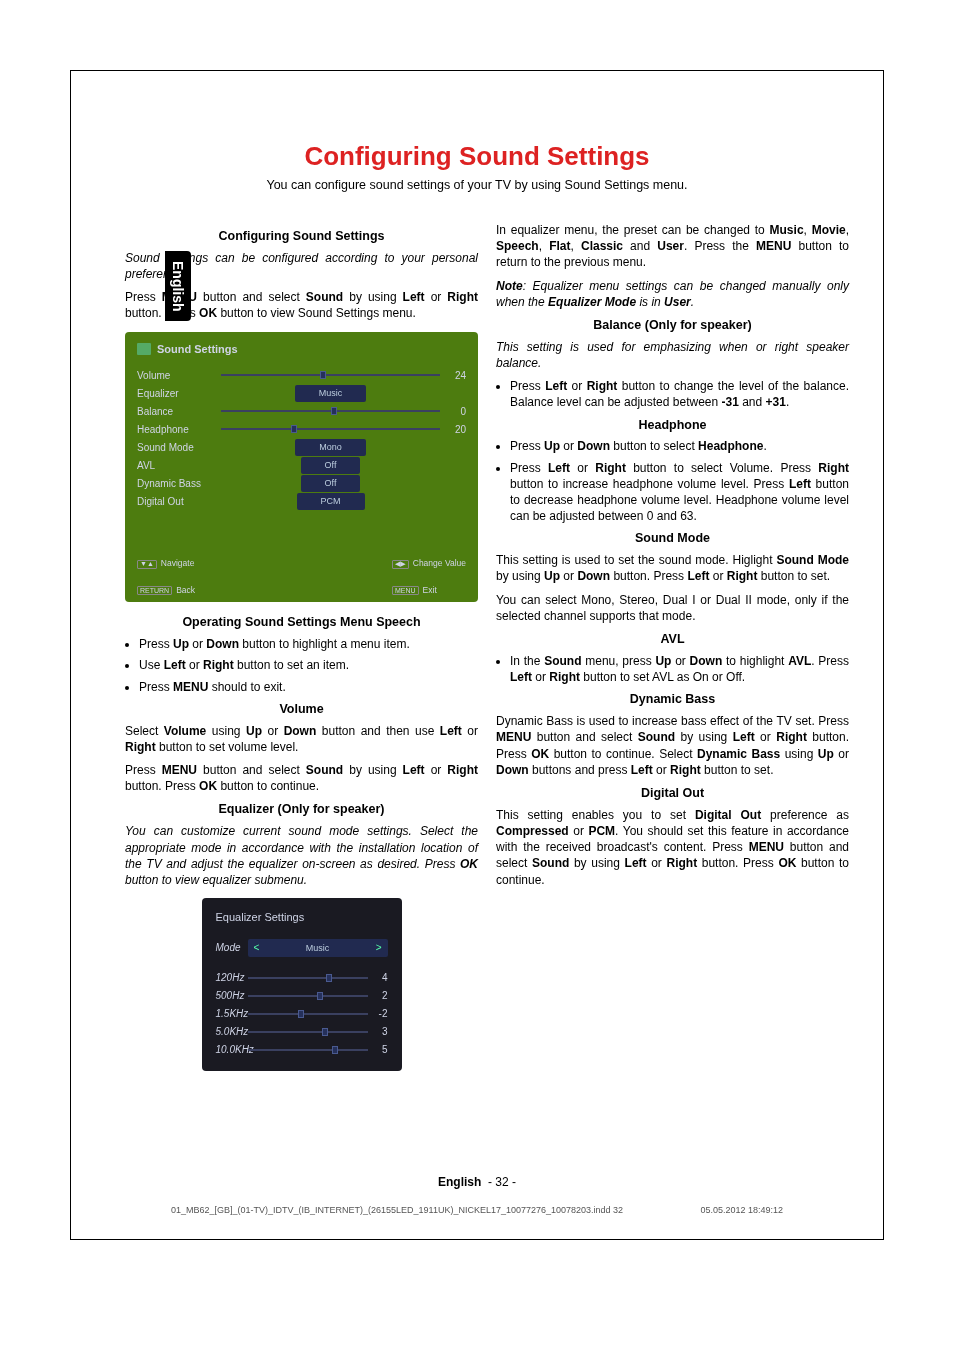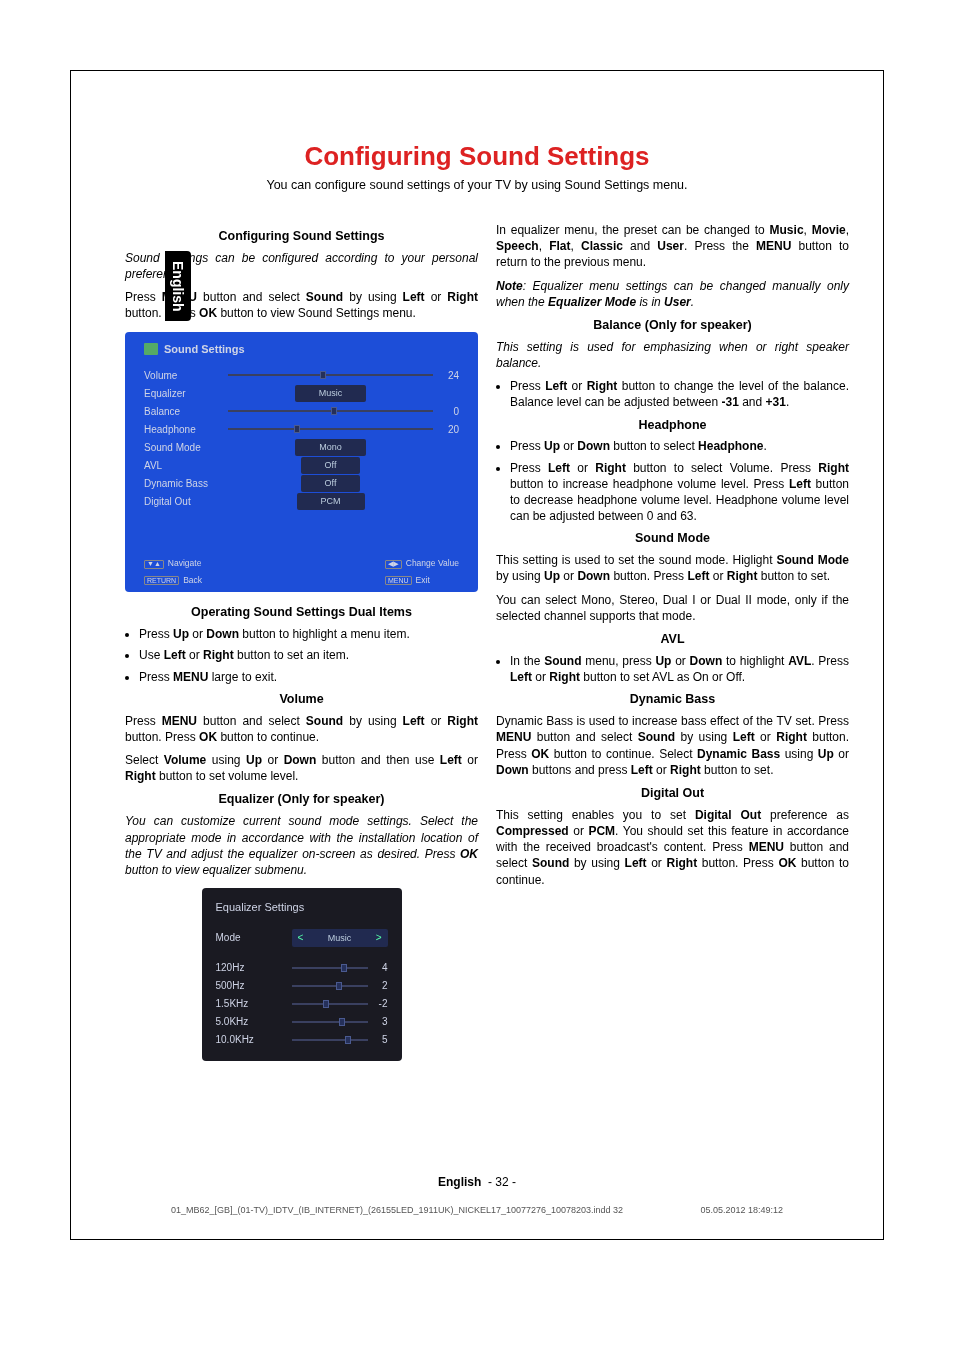--- a/index.html
+++ b/index.html
@@ -66,24 +66,24 @@
   .col p { margin-bottom: 7px; text-align: justify; }
   .sec-head {
     text-align: center;
     font-weight: bold;
     font-size: 12.5px;
     margin: 6px 0 5px;
   }
   .col ul { list-style: disc; padding-left: 14px; margin-bottom: 6px; text-align: justify; }
   .col li { margin-bottom: 5px; }
   .osd-box {
-    background: #1d4ed8;
+    background: #4d7c0f;
     color: #cfd4e6;
     border-radius: 4px;
-    padding: 10px 19px 6px;
+    padding: 10px 12px 6px;
     margin: 10px 0 12px;
     font-size: 10px;
   }
   .osd-title-row { display: flex; align-items: center; gap: 6px; margin-bottom: 10px; font-weight: bold; font-size: 11px; }
   .osd-icon {
     width: 14px; height: 12px; background: #5a6; display: inline-block; border-radius: 1px;
   }
   .osd-row { display: flex; align-items: center; height: 18px; }
   .osd-label { width: 84px; color: #cfd4e6; }
   .osd-slider { flex: 1; position: relative; height: 10px; display: flex; align-items: center; }
@@ -91,34 +91,34 @@
   .osd-thumb { position: absolute; top: -3px; width: 6px; height: 8px; background: #25305a; border: 1px solid #4a5a90; }
   .osd-val { width: 26px; text-align: right; font-size: 10px; color: #cfd4e6; padding-left: 6px; }
   .osd-pill {
     flex: 1; display: flex; justify-content: center;
   }
   .osd-pill-inner {
     background: #212a50; color: #bcd; font-size: 9px; padding: 2px 24px; border-radius: 2px;
   }
   .osd-gap { height: 44px; }
   .osd-footer { display: flex; justify-content: space-between; font-size: 8.5px; color: #cfd4e6; margin-top: 4px; }
-  .osd-footer .grp { display: flex; flex-direction: column; gap: 5px; }
+  .osd-footer .grp { display: flex; flex-direction: column; gap: 15px; }
   .osd-footer .row2 { display: flex; align-items: center; gap: 4px; }
   .osd-key {
     border: 1px solid #888; font-size: 7px; padding: 0 2px; border-radius: 1px; color: #cfd4e6;
     display: inline-flex; align-items: center; height: 9px;
   }
   .eq-box {
     background: #1a1a22; color: #cfd4e6; border-radius: 4px;
     width: 200px; margin: 10px auto 14px; padding: 12px 14px;
     font-size: 10px;
   }
   .eq-title { font-size: 11px; margin-bottom: 14px; }
   .eq-row { display: flex; align-items: center; height: 18px; }
-  .eq-label { width: 76px; }
+  .eq-label { width: 32px; font-style: italic; }
   .eq-mode-pill {
     flex: 1; display: flex; align-items: center; justify-content: space-between;
     background: #212a50; padding: 2px 6px; border-radius: 2px; font-size: 9px; color: #bcd;
   }
   .eq-arrow { color: #5fa; font-size: 10px; }
   .eq-slider { flex: 1; position: relative; height: 10px; display: flex; align-items: center; }
   .eq-val { width: 20px; text-align: right; padding-left: 4px; font-size: 10px; }
   .footer-page {
     position: absolute;
     bottom: 50px;
@@ -253,33 +253,33 @@
                 <span>Change Value</span>
               </div>
             <div class="row2">
                 <span class="osd-key">MENU</span>
                 <span>Exit</span>
               </div>
           </div>
         </div>
       </div>
 
-      <div class="sec-head">Operating Sound Settings Dual Items</div>
+      <div class="sec-head">Operating Sound Settings Menu Speech</div>
       <ul>
         <li><span>Press </span><b>Up</b><span> or </span><b>Down</b><span> button to highlight a menu item.</span></li>
         <li><span>Use </span><b>Left</b><span> or </span><b>Right</b><span> button to set an item.</span></li>
-        <li><span>Press </span><b>MENU</b><span> large to exit.</span></li>
+        <li><span>Press </span><b>MENU</b><span> should to exit.</span></li>
       </ul>
 
       <div class="sec-head">Volume</div>
       <p>
+        <span>Select </span><b>Volume</b><span> using </span><b>Up</b><span> or </span><b>Down</b><span> button and then use </span><b>Left</b><span> or </span><b>Right</b><span> button to set volume level.</span>
+      </p>
+      <p>
         <span>Press </span><b>MENU</b><span> button and select </span><b>Sound</b><span> by using </span><b>Left</b><span> or </span><b>Right</b><span> button. Press </span><b>OK</b><span> button to continue.</span>
-      </p>
-      <p>
-        <span>Select </span><b>Volume</b><span> using </span><b>Up</b><span> or </span><b>Down</b><span> button and then use </span><b>Left</b><span> or </span><b>Right</b><span> button to set volume level.</span>
       </p>
 
       <div class="sec-head">Equalizer (Only for speaker)</div>
       <p class="ital">
         <span>You can customize current sound mode settings. Select the appropriate mode in accordance with the installation location of the TV and adjust the equalizer on-screen as desired. Press </span><b>OK</b><span> button to view equalizer submenu.</span>
       </p>
 
       <div class="eq-box">
         <div class="eq-title">Equalizer Settings</div>
         <div class="eq-row">

